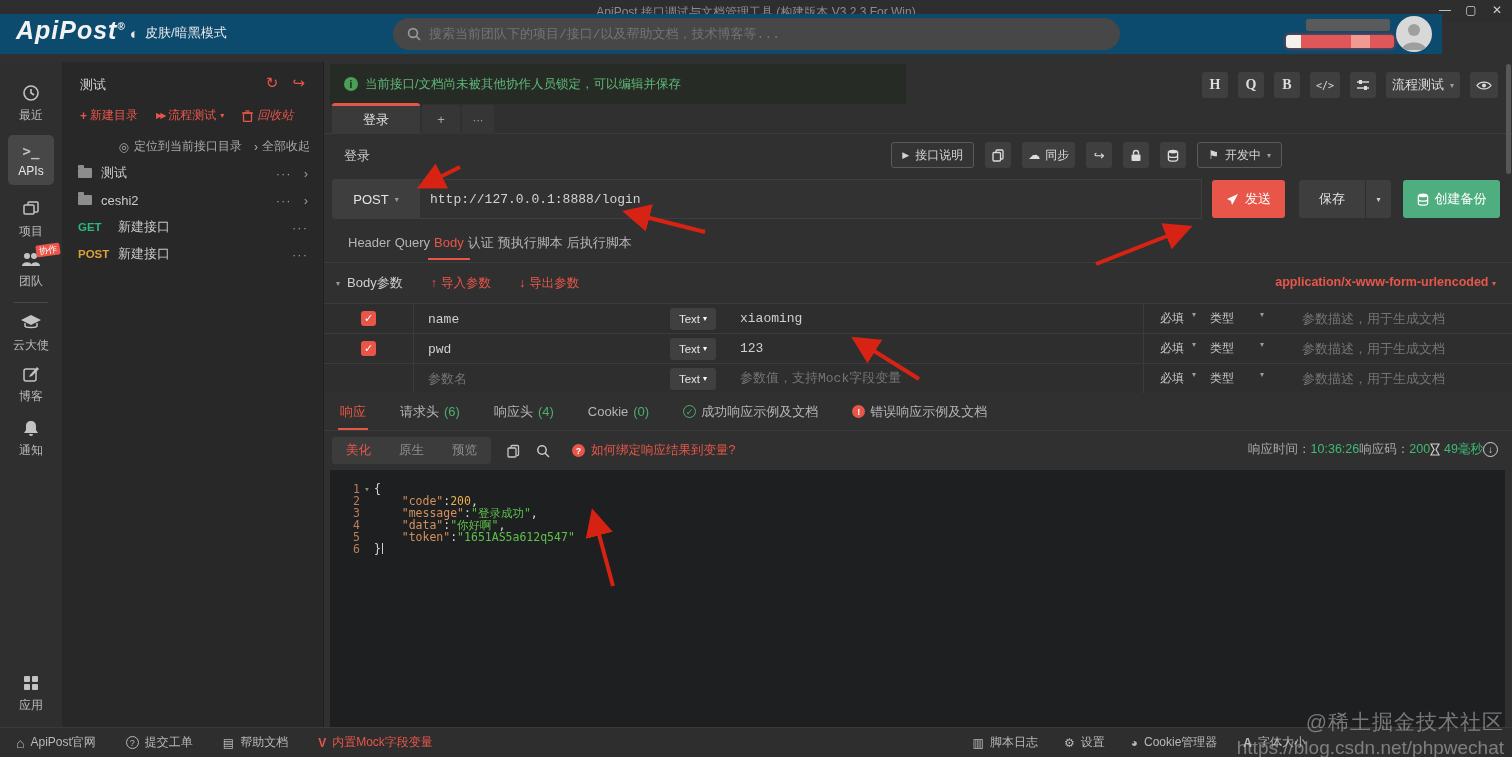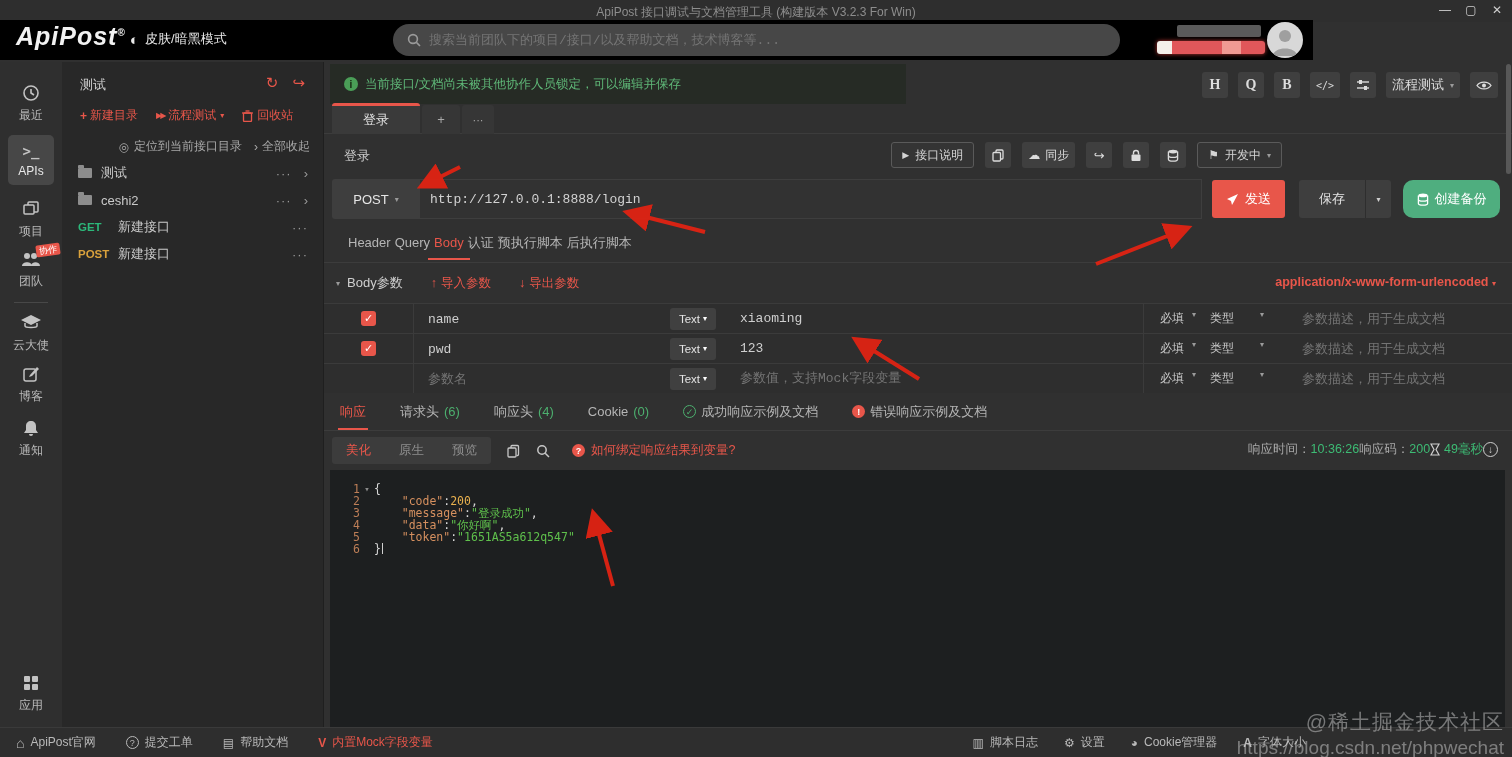--- a/index.html
+++ b/index.html
@@ -12,21 +12,21 @@
   .abs { position:absolute; }
   .row { display:flex; align-items:center; }
   .grow { flex:1; }
   input { background:transparent; border:none; outline:none; color:#cfcfcf; font-family:Liberation Mono, monospace; font-size:inherit; }
   input::placeholder { color:#747474; }
 
   
   .titlebar { left:0; top:0; width:1512px; height:22px; background:#2e2e2e; }
   .titlebar .title { position:absolute; left:0; right:0; top:4px; text-align:center; color:#8d8d8d; font-size:12px; }
   .winbtn { color:#cfcfcf; font-size:12px; width:26px; text-align:center; cursor:default; }
-  .header { left:0; top:20px; width:1313px; height:40px; background:#000000; }
+  .header { left:0; top:14px; width:1442px; height:40px; background:#0c4a6e; }
   .logo { font-size:25px; font-weight:bold; font-style:italic; color:#f2f2f2; letter-spacing:1px; }
   .logo sup { font-size:10px; font-style:normal; }
   .searchbox { position:absolute; left:393px; top:4px; width:727px; height:32px; background:#474747; border-radius:17px; display:flex; align-items:center; padding:0 14px; }
   .searchbox input { flex:1; margin-left:8px; color:#bdbdbd; }
   .avatar { position:absolute; right:10px; top:2px; width:36px; height:36px; border-radius:50%; background:#d8d8d8; overflow:hidden; }
   .redactbar1 { position:absolute; right:52px; top:5px; width:84px; height:12px; background:#5a5a5a; border-radius:2px; }
   .redactbar2 { position:absolute; right:48px; top:21px; width:108px; height:13px; border-radius:3px;
     background:linear-gradient(90deg,#f4f0ea 0 14%, #e0575a 14% 60%, #f09a93 60% 78%, #e0575a 78%); box-shadow:0 0 4px #c03a36; }
 
   
@@ -70,21 +70,21 @@
   .crumb { position:absolute; left:20px; top:13px; color:#cccccc; }
   .crumb-btns { position:absolute; right:230px; top:8px; display:flex; gap:11px; align-items:center; }
   .obtn { height:26px; border:1px solid #5a5a5a; border-radius:3px; display:inline-flex; align-items:center; padding:0 10px; gap:6px; color:#d4d4d4; font-size:12px; cursor:pointer; background:#343434; }
   .urlrow { position:absolute; left:8px; top:117px; width:1172px; height:40px; display:flex; gap:0; }
   .method-sel { width:88px; height:40px; background:#3e3e3e; border-radius:3px 0 0 3px; display:flex; align-items:center; justify-content:center; gap:6px; color:#e6e6e6; font-size:13px; cursor:pointer; }
   .url-input { width:782px; height:40px; background:#323232; border:1px solid #3e3e3e; border-left:none; display:flex; align-items:center; padding:0 10px; }
   .url-input input { width:100%; color:#d2d2d2; }
   .send-btn { margin-left:10px; width:73px; height:38px; margin-top:1px; background:#e8564a; border-radius:3px; color:#fff; display:flex; align-items:center; justify-content:center; gap:6px; font-size:13px; cursor:pointer; }
   .save-btn { margin-left:14px; width:66px; height:38px; margin-top:1px; background:#3e3e3e; border-radius:3px 0 0 3px; color:#e2e2e2; display:flex; align-items:center; justify-content:center; cursor:pointer; }
   .save-caret { width:26px; height:38px; margin-top:1px; background:#3e3e3e; border-left:1px solid #2e2e2e; border-radius:0 3px 3px 0; display:flex; align-items:center; justify-content:center; color:#cfcfcf; cursor:pointer; }
-  .backup-btn { margin-left:12px; width:97px; height:38px; margin-top:1px; background:#4fae7f; border-radius:10px; color:#fff; display:flex; align-items:center; justify-content:center; gap:6px; font-size:13px; cursor:pointer; }
+  .backup-btn { margin-left:12px; width:97px; height:38px; margin-top:1px; background:#4fae7f; border-radius:3px; color:#fff; display:flex; align-items:center; justify-content:center; gap:6px; font-size:13px; cursor:pointer; }
   .reqtabs { position:absolute; left:0; top:161px; width:1188px; height:40px; border-bottom:1px solid #3c3c3c; display:flex; align-items:center; padding-left:22px; color:#b5b5b5; }
   .reqtab { cursor:pointer; position:relative; padding:10px 2px; }
   .reqtab.active { color:#e8564a; }
   .reqtab.active::after { content:""; position:absolute; left:-4px; right:-4px; bottom:0; height:2px; background:#e8564a; }
   .bodybar { position:absolute; left:0; top:201px; width:1188px; height:40px; display:flex; align-items:center; padding-left:12px; gap:28px; }
   .bodybar .bb-title { color:#cfcfcf; display:flex; gap:7px; align-items:center; }
   .bb-act { color:#e8564a; font-size:12.5px; cursor:pointer; display:flex; gap:4px; align-items:center; }
   .ctype { position:absolute; right:16px; top:12px; color:#e8564a; font-weight:bold; font-size:12.5px; cursor:pointer; }
   .prow { position:absolute; left:0; width:1188px; height:30px; border-top:1px solid #3b3b3b; display:flex; align-items:center; background:#2e2e2e; }
   .prow:last-of-type { border-bottom:1px solid #3b3b3b; }
@@ -252,21 +252,21 @@
     <div class="tree-actions">
       <span class="row" style="gap:3px;">
           <b>+</b>
           <span>新建目录</span>
         </span>
       <span class="row" style="gap:4px;">
           <span style="font-size:8px;letter-spacing:-2px;">▶▶</span>
           <span>流程测试</span>
           <span class="tri" style="color:#e8564a">▾</span>
         </span>
-      <span class="row" style="gap:4px;">
+      <span class="row" style="gap:4px;font-style:italic;">
           <svg class="icon" width="11" height="12" viewBox="0 0 11 12">
             <rect x="1.5" y="3" width="8" height="8.5" rx="1" fill="none" stroke="#e8564a" stroke-width="1.3"></rect>
             <line x1="0" y1="3" x2="11" y2="3" stroke="#e8564a" stroke-width="1.3"></line>
             <line x1="3.5" y1="1" x2="7.5" y2="1" stroke="#e8564a" stroke-width="1.3"></line>
           </svg>
           <span>回收站</span>
         </span>
     </div>
     <div class="locate-row">
       <span class="row" style="gap:5px;">

